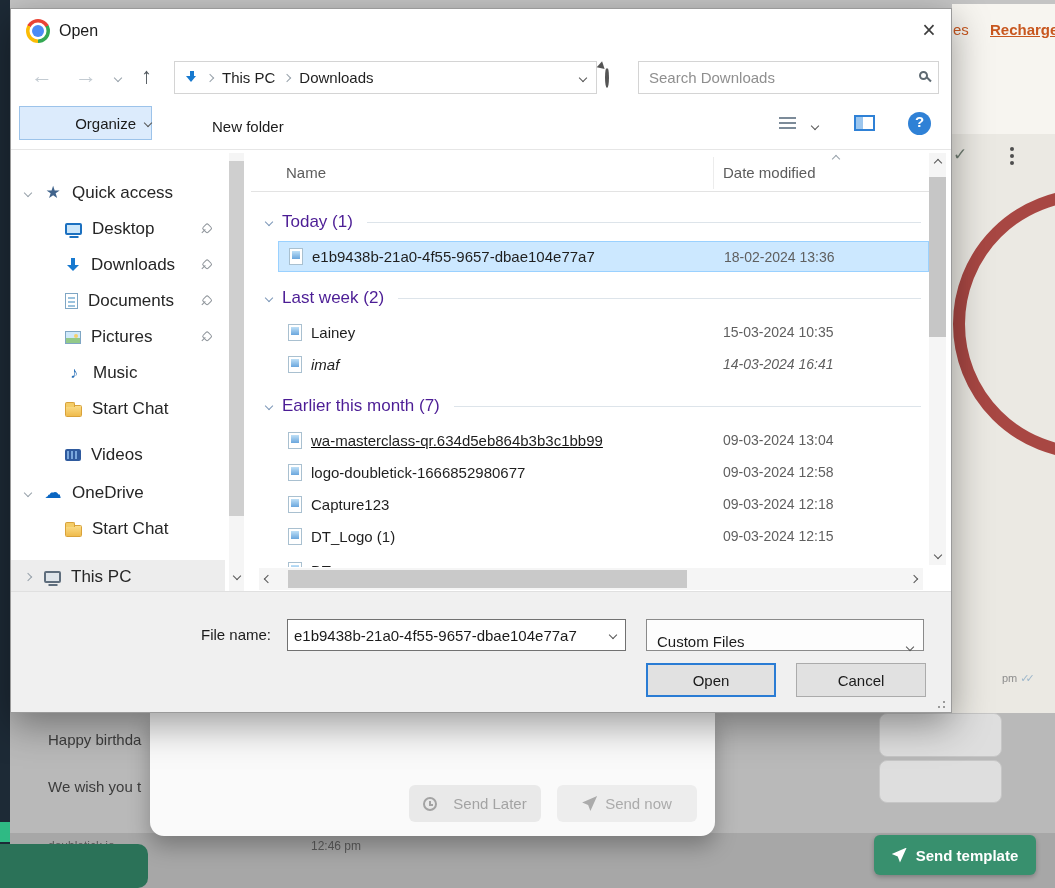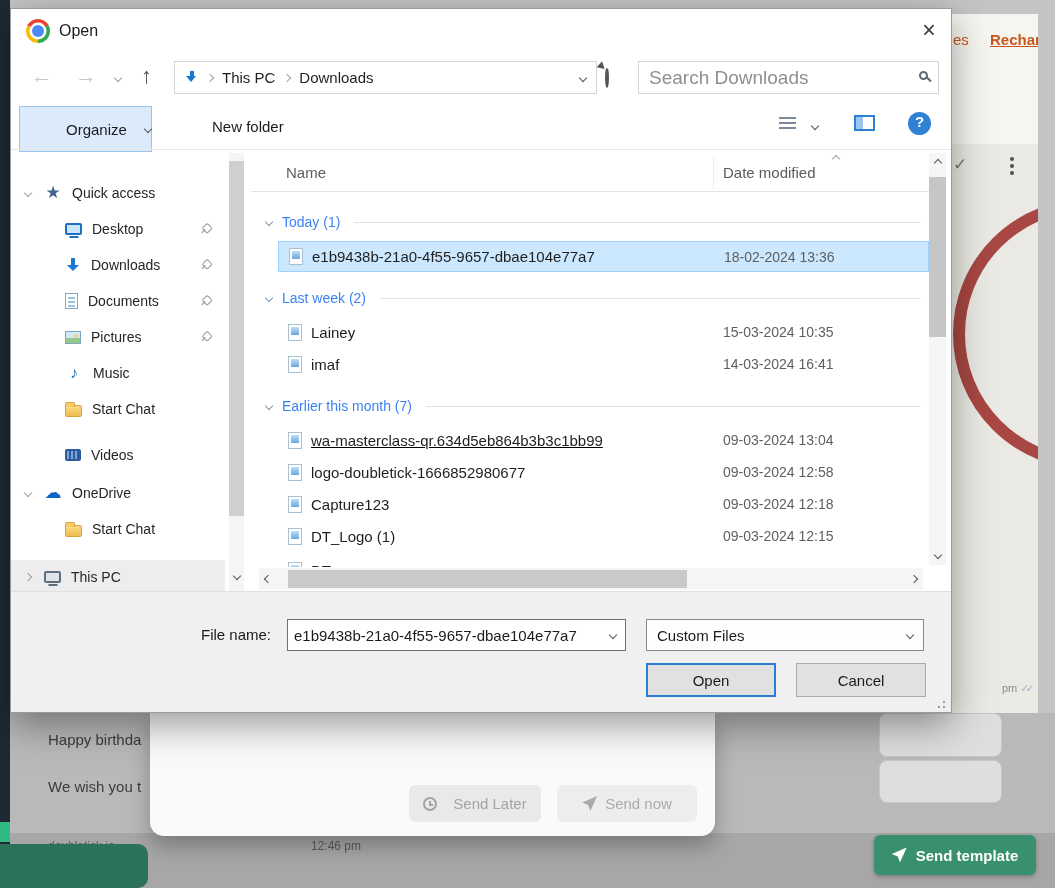--- a/index.html
+++ b/index.html
@@ -1,21 +1,21 @@
 <!DOCTYPE html>
 <html><head>
 <meta charset="utf-8">
 <style>
   * { margin:0; padding:0; box-sizing:border-box; }
   body { background:#888; font-family:"Liberation Sans", sans-serif; }
   #stage { position:relative; width:1055px; height:888px; background:#c4c4c4; overflow:hidden; font-family:"Liberation Sans", sans-serif; }
 
   
   .left-strip { position:absolute; left:0; top:0; width:10px; height:888px; background:#1d2a36; }
-  .right-region { position:absolute; left:952px; top:14px; width:86px; height:713px; background:#ebe9e3; overflow:hidden; }
+  .right-region { position:absolute; left:952px; top:4px; width:103px; height:713px; background:#ebe9e3; overflow:hidden; }
   .right-top { position:absolute; left:0; top:0; width:103px; height:130px; background:#f7f5f0; }
   .partial-es { position:absolute; left:1px; top:17px; font-size:15px; color:#c8571f; }
   .recharge { position:absolute; left:38px; top:17px; font-size:15px; font-weight:bold; color:#c8571f; text-decoration:underline; white-space:nowrap; cursor:pointer; }
   .bg-check { position:absolute; left:1px; top:140px; font-size:17px; color:#6f7d72; }
   .bg-dots { position:absolute; left:58px; top:143px; width:4px; height:4px; border-radius:50%; background:#4e4e4e; box-shadow:0 7px 0 #4e4e4e, 0 14px 0 #4e4e4e; }
   .red-ring { position:absolute; left:1px; top:185px; width:270px; height:270px; border:12px solid #a84743; border-radius:50%; }
   .pm-ticks { position:absolute; left:2px; top:668px; font-size:11px; color:#8d8d8d; white-space:nowrap;margin-left:48px; }
   .ticks { color:#9db7cb; letter-spacing:-4px; margin-left:3px; display:inline-block; }
 
   .bottom-region { position:absolute; left:10px; top:713px; width:1045px; height:175px; background:#b9b9b9; }
@@ -66,41 +66,41 @@
   .crumb-item { font-size:15px; color:#1f1f1f; white-space:nowrap; cursor:pointer; }
   .crumb-spacer { flex:1; }
   .crumb-dl { width:13px; height:14px; position:relative; flex:none; }
   .crumb-dl::before { content:""; position:absolute; left:4.5px; top:0; width:4px; height:6px; background:#1779cf; }
   .crumb-dl::after { content:""; position:absolute; left:1px; top:5px; border-left:5.5px solid transparent; border-right:5.5px solid transparent; border-top:6px solid #1779cf; }
   .refresh-wrap { position:absolute; left:594px; top:60px; width:18px; height:18px; cursor:pointer; }
   .refresh-icon { width:14px; height:14px; border:2px solid #555; border-top-color:transparent; border-radius:50%; transform:rotate(-35deg); position:relative; }
   .refresh-icon::after { content:""; position:absolute; top:-5px; right:-2px; border:4px solid transparent; border-left:7px solid #555; transform:rotate(42deg); }
 
   .search-box { position:absolute; left:627px; top:52px; width:301px; height:33px; border:1px solid #d4d4d4; background:#fff; display:flex; align-items:center; padding:0 10px; }
-  .search-box input { flex:1; border:none; outline:none; font-size:19px; color:#333; font-family:inherit; background:transparent; min-width:0; }
+  .search-box input { flex:1; border:none; outline:none; font-size:15px; color:#333; font-family:inherit; background:transparent; min-width:0; }
   .search-box input::placeholder { color:#8f8f8f; }
   .search-icon { width:9px; height:9px; border:2px solid #5f6a72; border-radius:50%; position:relative; margin-left:8px; margin-top:-4px; flex:none; }
   .search-icon::after { content:""; position:absolute; width:7px; height:2px; background:#5f6a72; transform:rotate(45deg); right:-6px; bottom:-2px; }
 
-  .organize-btn { position:absolute; left:8px; top:97px; width:133px; height:46px; background:#dcebfc; border:1px solid #9cc3ea; display:flex; align-items:center; justify-content:space-between; gap:9px; font-size:15px; color:#1b1b1b; font-family:inherit; cursor:pointer;padding-left:46px; }
+  .organize-btn { position:absolute; left:8px; top:97px; width:133px; height:34px; background:#dcebfc; border:1px solid #9cc3ea; display:flex; align-items:center; justify-content:flex-end; gap:9px; font-size:15px; color:#1b1b1b; font-family:inherit; cursor:pointer;padding-left:46px; }
   .newfolder-btn { position:absolute; left:165px; top:97px; height:41px; display:flex; align-items:center; font-size:15px; color:#1b1b1b; background:none; border:none; font-family:inherit; cursor:pointer;margin-left:36px; }
   .list-view-icon { position:absolute; left:768px; top:108px; width:17px; height:13px; background:repeating-linear-gradient(180deg, #7c8b99 0 2px, transparent 2px 5px); cursor:pointer; }
   .view-chev { position:absolute; left:801px; top:114px; cursor:pointer; }
   .pane-icon { position:absolute; left:843px; top:106px; width:21px; height:16px; border:2px solid #2f81d6; background:#fff; cursor:pointer; }
   .pane-icon::before { content:""; position:absolute; left:0; top:0; bottom:0; width:7px; background:#9cc6ee; }
   .help-btn { position:absolute; left:897px; top:103px; width:23px; height:23px; border-radius:50%; background:#2f81d6; border:none; cursor:pointer; }
   .help-btn::before { content:"?"; color:#fff; font-weight:bold; font-size:15px; position:absolute; left:0; right:0; top:1px; text-align:center; font-family:"Liberation Sans", sans-serif; }
   .toolbar-line { position:absolute; left:0; top:140px; width:940px; height:1px; background:#e6e6e6; }
 
   
   .side-clip { position:absolute; left:0; top:141px; width:216px; height:441px; overflow:hidden; }
   .side-item { position:absolute; left:0; width:214px; height:34px; display:flex; align-items:center; padding-left:14px; cursor:pointer; }
   .side-item.hl { background:#ededed; }
   .tree-chev { margin-right:13px; }
-  .side-label { font-size:14px; color:#262626; white-space:nowrap; }
+  .side-label { font-size:17px; color:#262626; white-space:nowrap; }
   .si { display:inline-block; position:relative; margin-right:10px; flex:none; }
   .si.ind { margin-left:40px; }
   .gi { font-size:16px; line-height:18px; width:18px; text-align:center; color:#2a71b8; }
   .icon-star { color:#41648c; font-size:17px; }
   .icon-onedrive { color:#0a66c2; font-size:17px; }
   .icon-desktop { width:17px; height:12px; background:#cbe6fa; border:2px solid #1b70c0; border-radius:2px; }
   .icon-desktop::after { content:""; position:absolute; left:50%; transform:translateX(-50%); bottom:-5px; width:9px; height:2px; background:#1b70c0; }
   .icon-thispc { width:17px; height:12px; background:#dfe5ea; border:2px solid #5f6e7d; border-radius:2px; }
   .icon-thispc::after { content:""; position:absolute; left:50%; transform:translateX(-50%); bottom:-5px; width:9px; height:2px; background:#5f6e7d; }
   .icon-downloads { width:16px; height:16px; }
@@ -125,21 +125,21 @@
   
   .col-name { position:absolute; left:275px; top:155px; font-size:15px; color:#5c5c5c; cursor:pointer; }
   .col-date { position:absolute; left:712px; top:155px; font-size:15px; color:#5c5c5c; cursor:pointer; }
   .sort-chev { position:absolute; left:822px; top:147px; }
   .col-sep { position:absolute; left:702px; top:148px; width:1px; height:32px; background:#ececec; }
   .head-line { position:absolute; left:240px; top:182px; width:678px; height:1px; background:#e3e3e3; }
 
   .rows-clip { position:absolute; left:240px; top:190px; width:678px; height:368px; overflow:hidden; }
   .group-row { position:absolute; left:15px; width:655px; height:30px; display:flex; align-items:center; gap:10px; cursor:pointer; }
   .group-chev { border-color:#7c97b8 !important; width:6px; height:6px; border-width:1.5px; }
-  .group-label { font-size:14px; color:#3b82f6; white-space:nowrap; }
+  .group-label { font-size:17px; color:#4c1d95; white-space:nowrap; }
   .group-line { flex:1; height:1px; background:#dde4ea; margin-left:4px; }
   .file-row { position:absolute; left:27px; width:651px; height:31px; display:flex; align-items:center; padding-left:10px; cursor:pointer; }
   .file-row.sel { background:#cce8ff; border:1px solid #9ad1ff; }
   .file-icon { width:14px; height:17px; background:#fff; border:1px solid #a9c0d0; position:relative; margin-right:9px; flex:none; }
   .file-icon::before { content:""; position:absolute; left:2px; top:2px; right:2px; height:8px; background:linear-gradient(#bfe0f7, #6aa6dd); }
   .file-name { font-size:15px; color:#1f1f1f; white-space:nowrap; }
   .file-date { position:absolute; left:445px; top:7px; font-size:14px; color:#5f5f5f; white-space:nowrap; }
 
   
   .v-scroll { position:absolute; left:918px; top:144px; width:17px; height:412px; background:#f5f5f5; }
@@ -150,21 +150,21 @@
   .h-left, .h-right { position:absolute; top:0; width:18px; height:22px; display:flex; align-items:center; justify-content:center; cursor:pointer; }
   .h-left { left:0; } .h-right { right:0; }
   .h-thumb { position:absolute; left:29px; top:2px; width:399px; height:18px; background:#c9c9c9; }
 
   
   .dlg-footer { position:absolute; left:0; top:582px; width:940px; height:121px; background:#f0f0f0; border-top:1px solid #e0e0e0; }
   .fn-label { position:absolute; left:190px; top:34px; font-size:15px; color:#1b1b1b; }
   .fn-box { position:absolute; left:276px; top:27px; width:339px; height:32px; border:1px solid #717171; background:#fff; display:flex; align-items:center; }
   .fn-box input { flex:1; border:none; outline:none; font-size:15px; padding:0 6px; font-family:inherit; color:#1b1b1b; min-width:0; }
   .fn-chev { width:24px; display:flex; justify-content:center; cursor:pointer; }
-  .ft-select { position:absolute; left:635px; top:27px; width:278px; height:32px; border:1px solid #8a8a8a; background:#fdfdfd; display:flex; align-items:center; justify-content:space-between; padding:0 10px; font-size:15px; color:#1b1b1b; cursor:pointer; }
+  .ft-select { position:absolute; left:635px; top:27px; width:278px; height:32px; border:1px solid #8a8a8a; background:#fdfdfd; display:flex; align-items:flex-end; justify-content:space-between; padding:0 10px; font-size:15px; color:#1b1b1b; cursor:pointer; }
   .open-btn { position:absolute; left:635px; top:71px; width:130px; height:34px; background:#e1e1e1; border:2px solid #2a7cd4; font-size:15px; color:#1b1b1b; font-family:inherit; cursor:pointer; }
   .cancel-btn { position:absolute; left:785px; top:71px; width:130px; height:34px; background:#e1e1e1; border:1px solid #ababab; font-size:15px; color:#1b1b1b; font-family:inherit; cursor:pointer; }
   .grip { position:absolute; left:922px; top:104px; width:12px; height:12px; }
   .grip::before { content:""; position:absolute; right:0; bottom:0; width:2px; height:2px; background:#9a9a9a; box-shadow:-5px 0 0 #9a9a9a, 0 -5px 0 #9a9a9a; }
 </style>
 </head>
 <body>
 
 <div id="stage">
 
@@ -328,21 +328,21 @@
         <div class="group-row" style="top: 84px;">
           <span class="chev down group-chev"></span>
           <span class="group-label">Last week (2)</span>
           <span class="group-line"></span>
         </div>
         <div class="file-row" style="top: 118px;">
           <span class="file-icon"></span>
           <span class="file-name">Lainey</span>
           <span class="file-date">15-03-2024 10:35</span>
         </div>
-        <div class="file-row" style="top: 150px;">
+        <div class="file-row" style="top: 150px; font-style: italic;">
           <span class="file-icon"></span>
           <span class="file-name">imaf</span>
           <span class="file-date">14-03-2024 16:41</span>
         </div>
         <div class="group-row" style="top: 192px;">
           <span class="chev down group-chev"></span>
           <span class="group-label">Earlier this month (7)</span>
           <span class="group-line"></span>
         </div>
         <div class="file-row" style="top: 226px; text-decoration: underline;">

